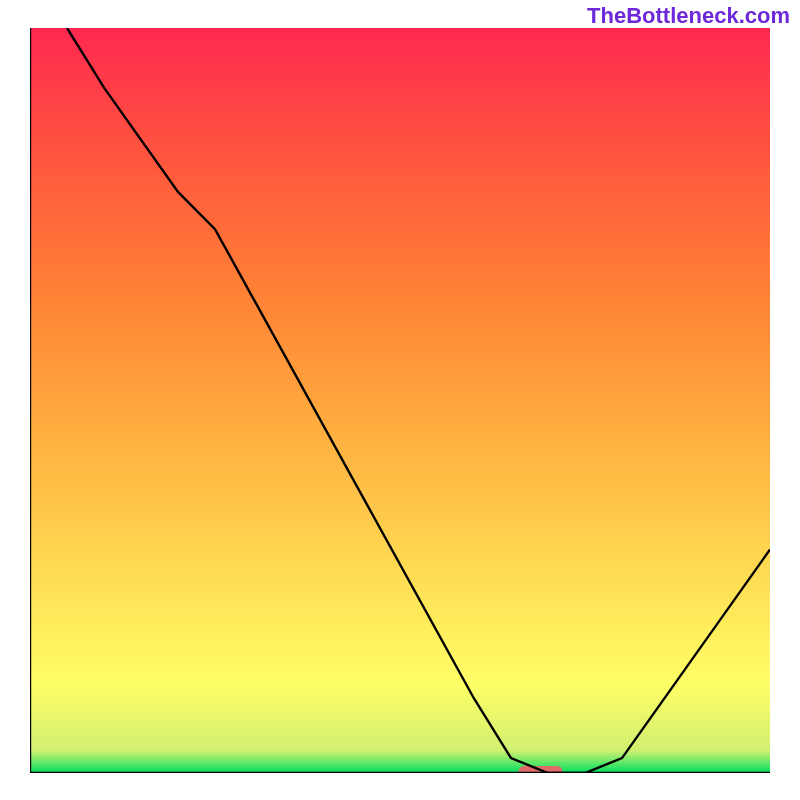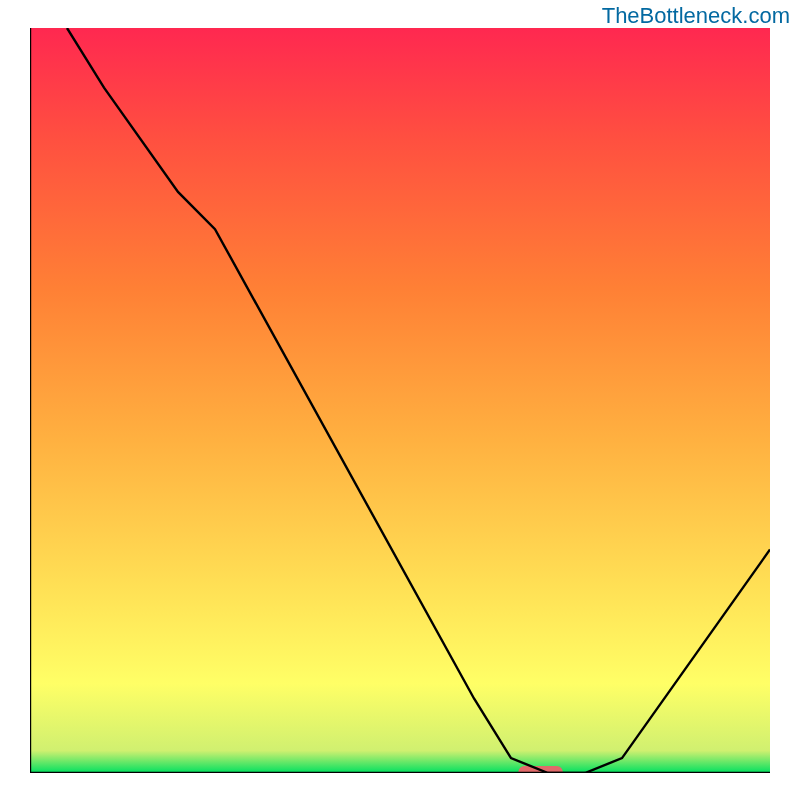--- a/index.html
+++ b/index.html
@@ -2,22 +2,22 @@
 <html><head>
 <meta charset="utf-8">
 <style>
   * { margin: 0; padding: 0; box-sizing: border-box; }
   body { width: 800px; height: 800px; background: #ffffff; position: relative; font-family: Arial, sans-serif; }
   .watermark {
     position: absolute;
     top: 3px;
     right: 10px;
     font-size: 22px;
-    font-weight: 400;
-    color: #0369a1;
+    font-weight: 700;
+    color: #6d28d9;
     z-index: 10;
     text-align: right;
   }
   .plot-area {
     position: absolute;
     left: 30px;
     top: 28px;
     width: 740px;
     height: 745px;
   }

